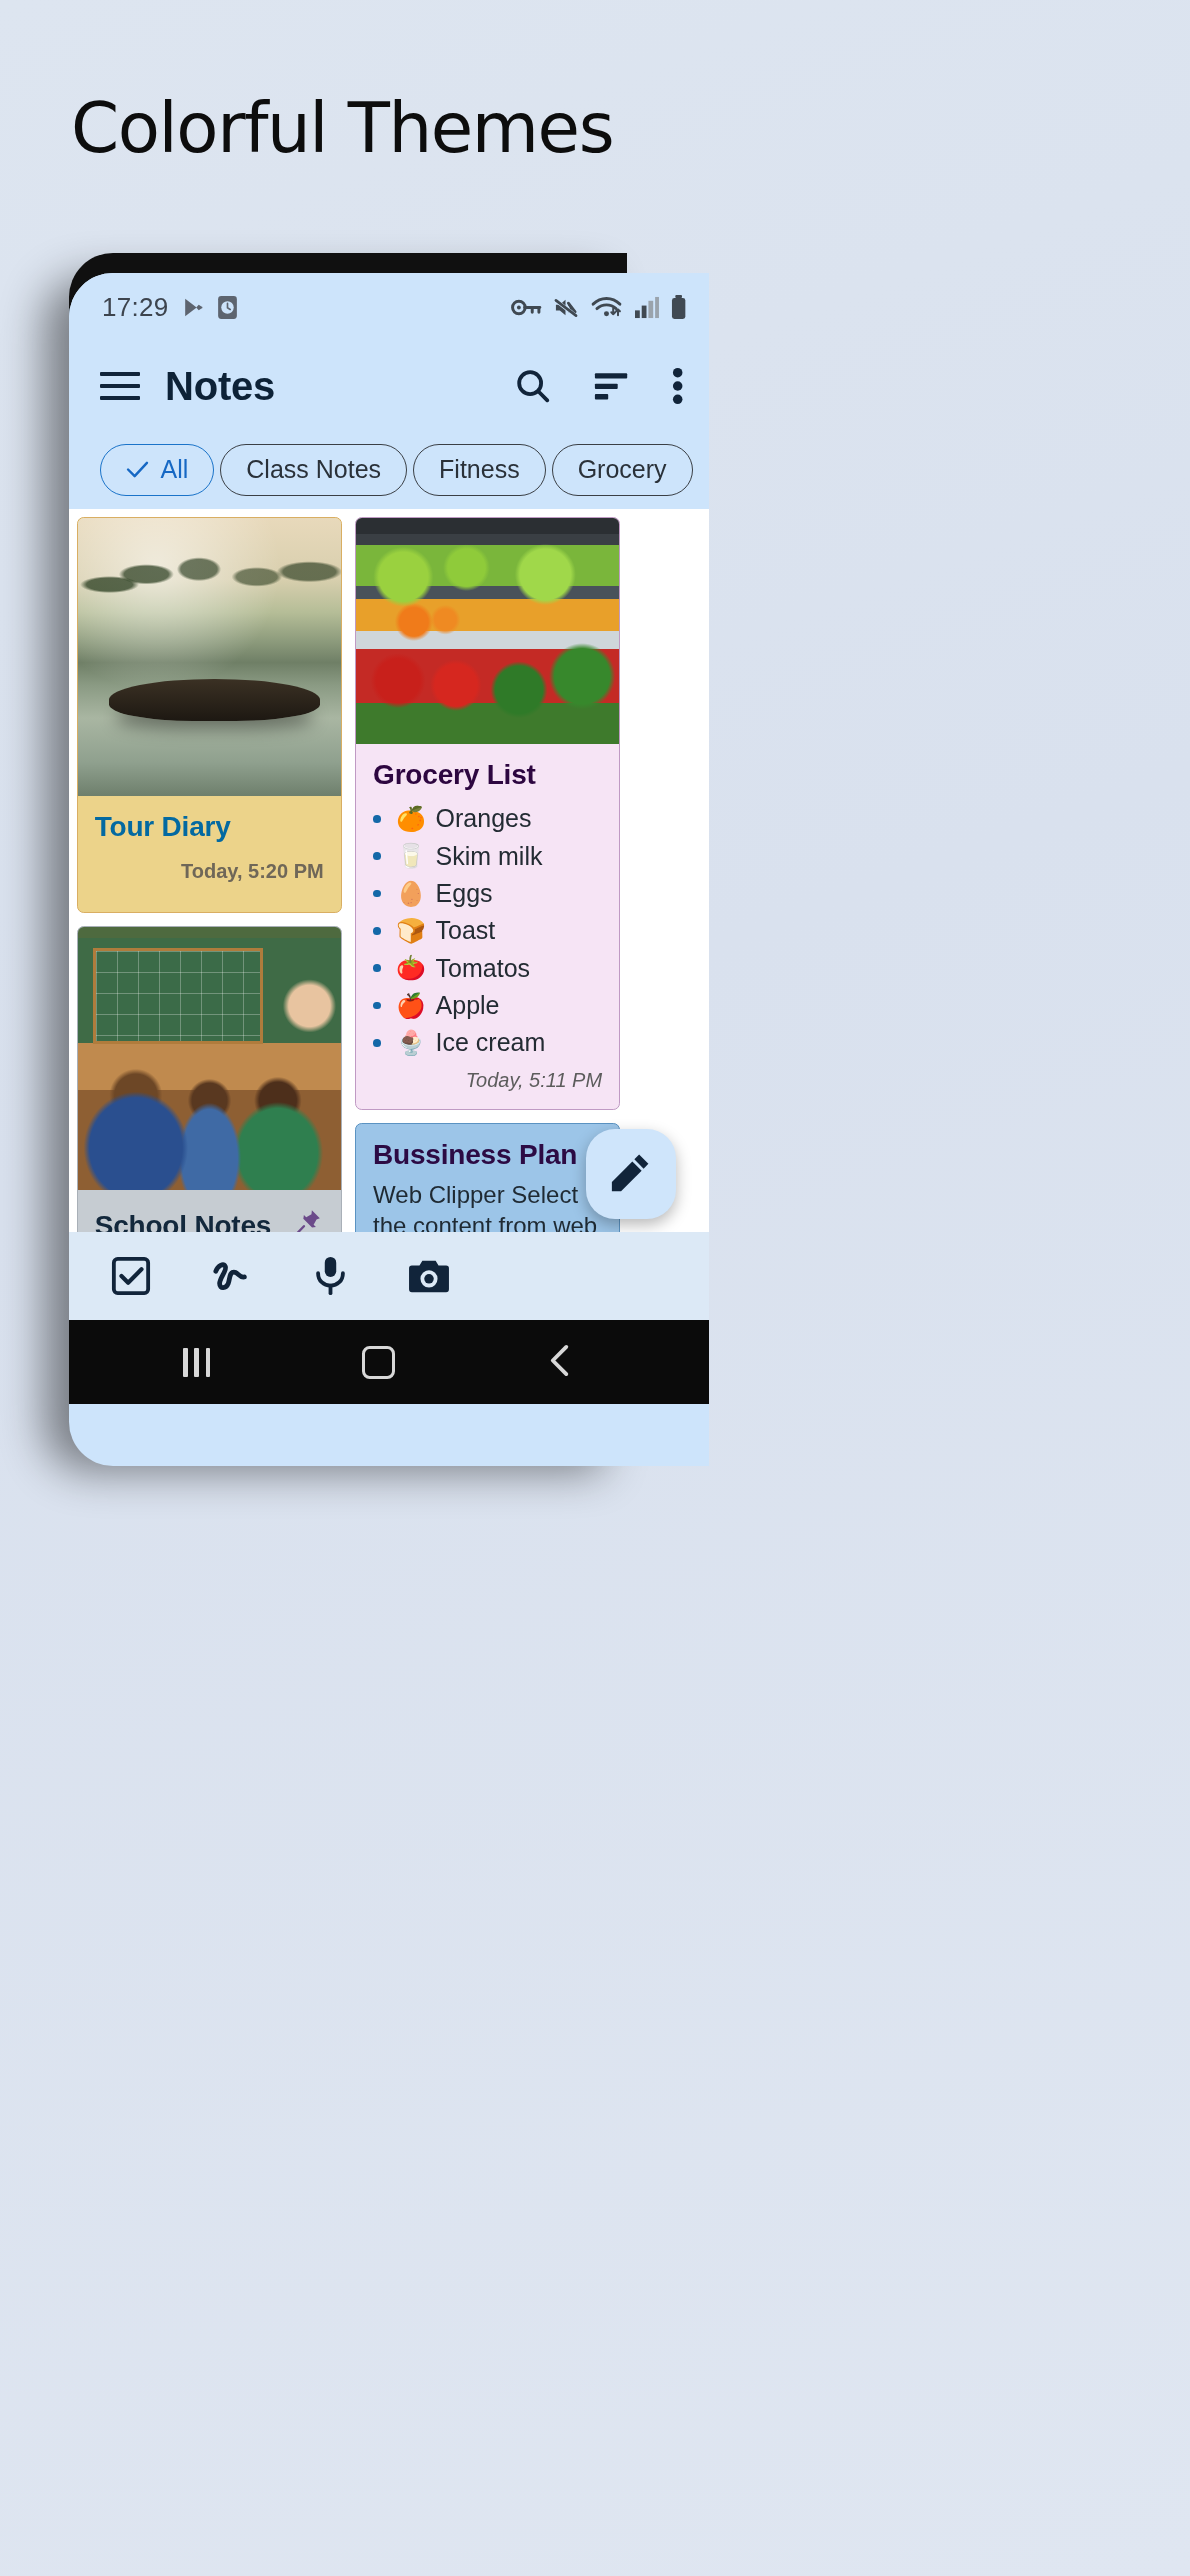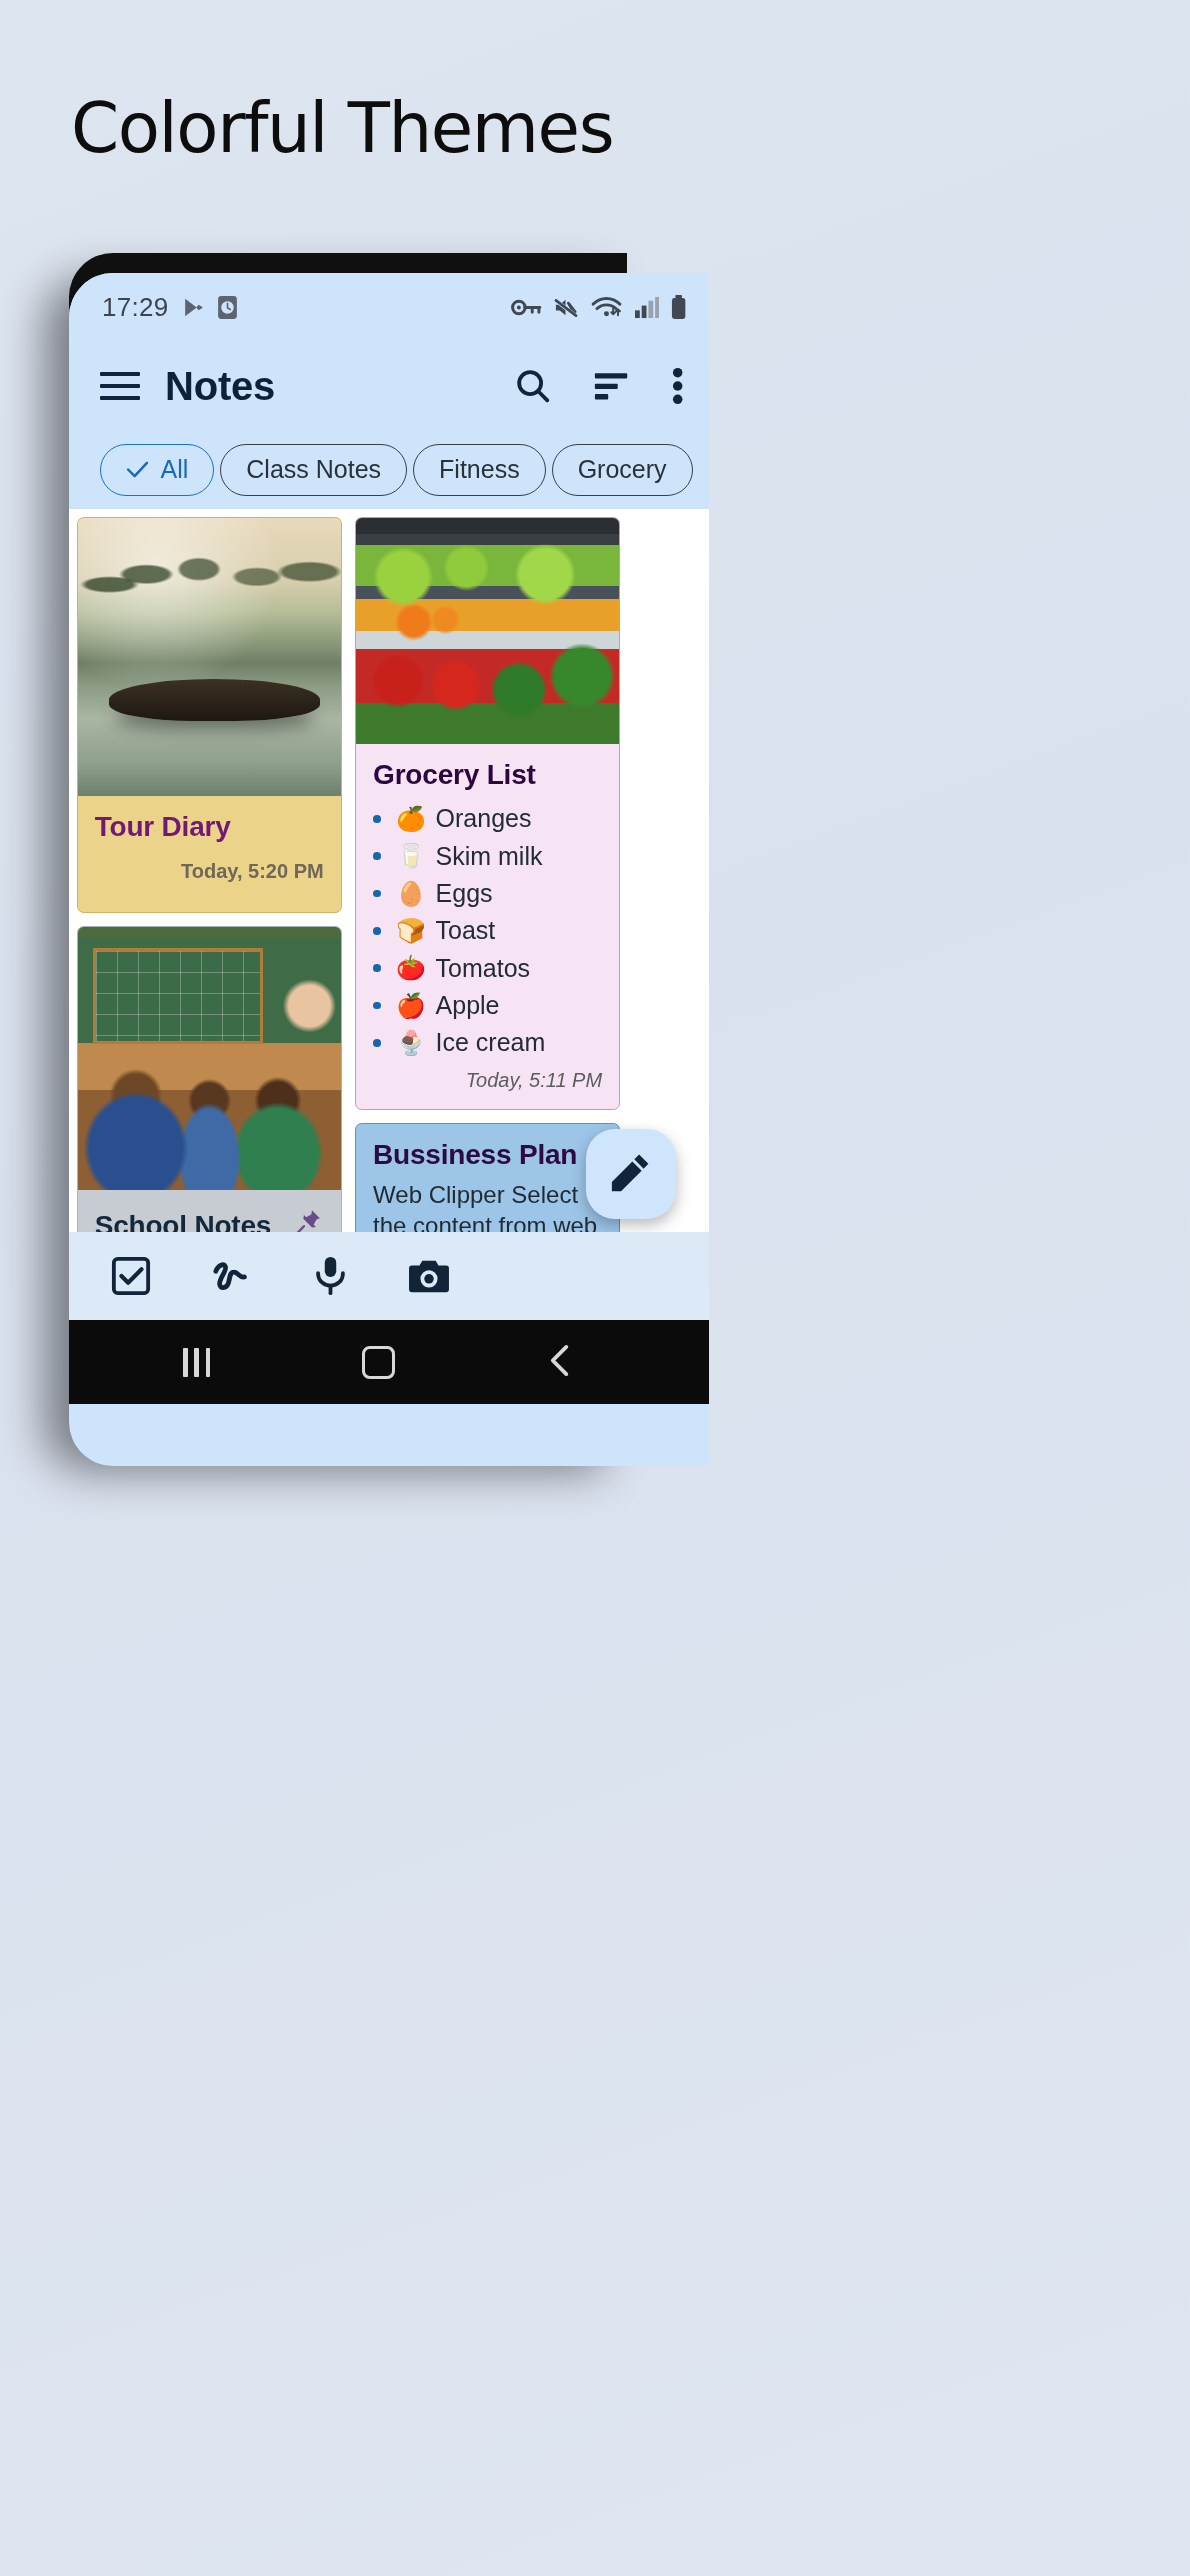--- a/index.html
+++ b/index.html
@@ -148,21 +148,21 @@
   }
   .card-time {
     font-size: 20px;
     color: #6b6b6b;
     text-align: right;
     margin-top: 17px;
   }
 
   
   .card-tour { background: #ecd38a; border-color:#d9ae62; }
-  .card-tour .card-title { color: #701a75; }
+  .card-tour .card-title { color: #0369a1; }
   .card-tour .card-body { padding-bottom: 29px; }
   .card-tour .card-time { color:#6f6758;font-weight:bold; }
 
   
   .card-grocery { background: #f6e4f5; border-color:#c09ac4; }
   .card-grocery .card-title { color: #2d0640; margin-bottom: 13.4px;}
   .card-grocery .card-img { height: 226px; }
   .glist { list-style: none; }
   .glist li {
     display: flex; align-items: center;

